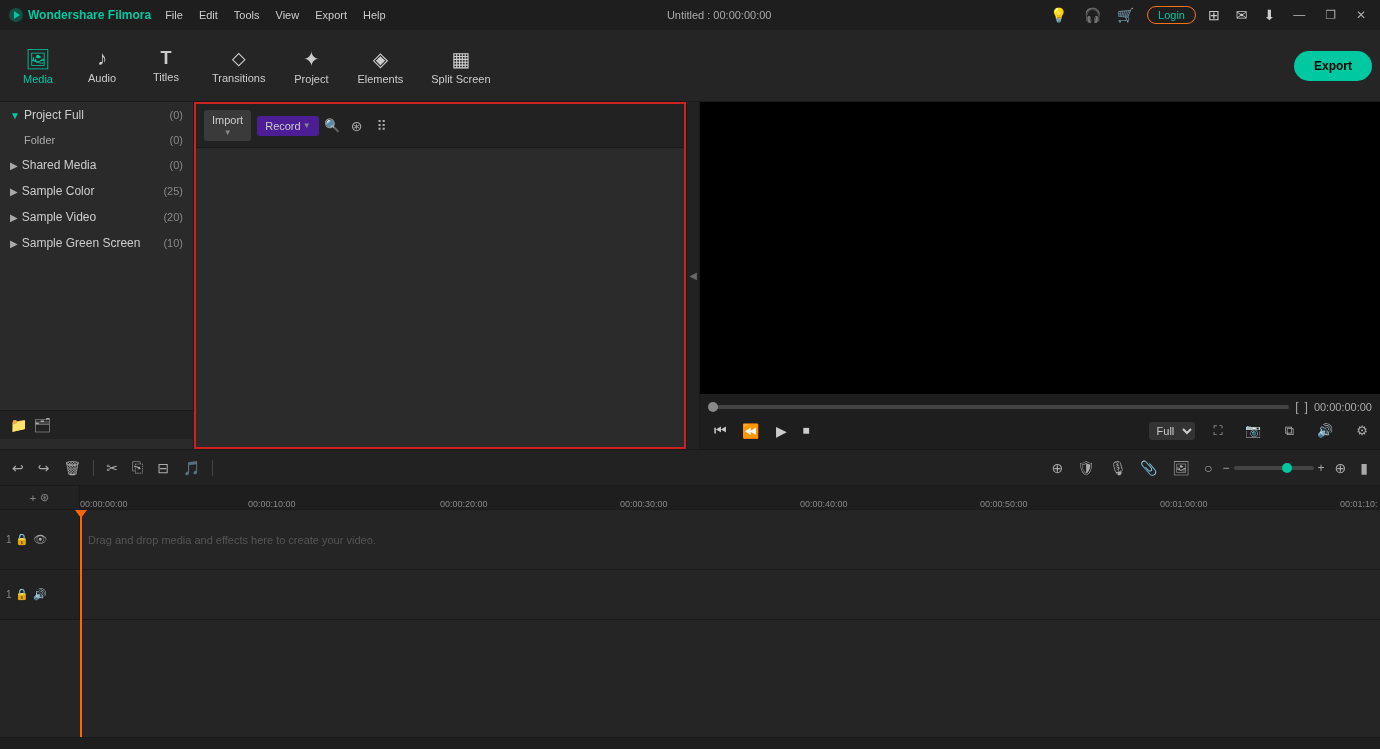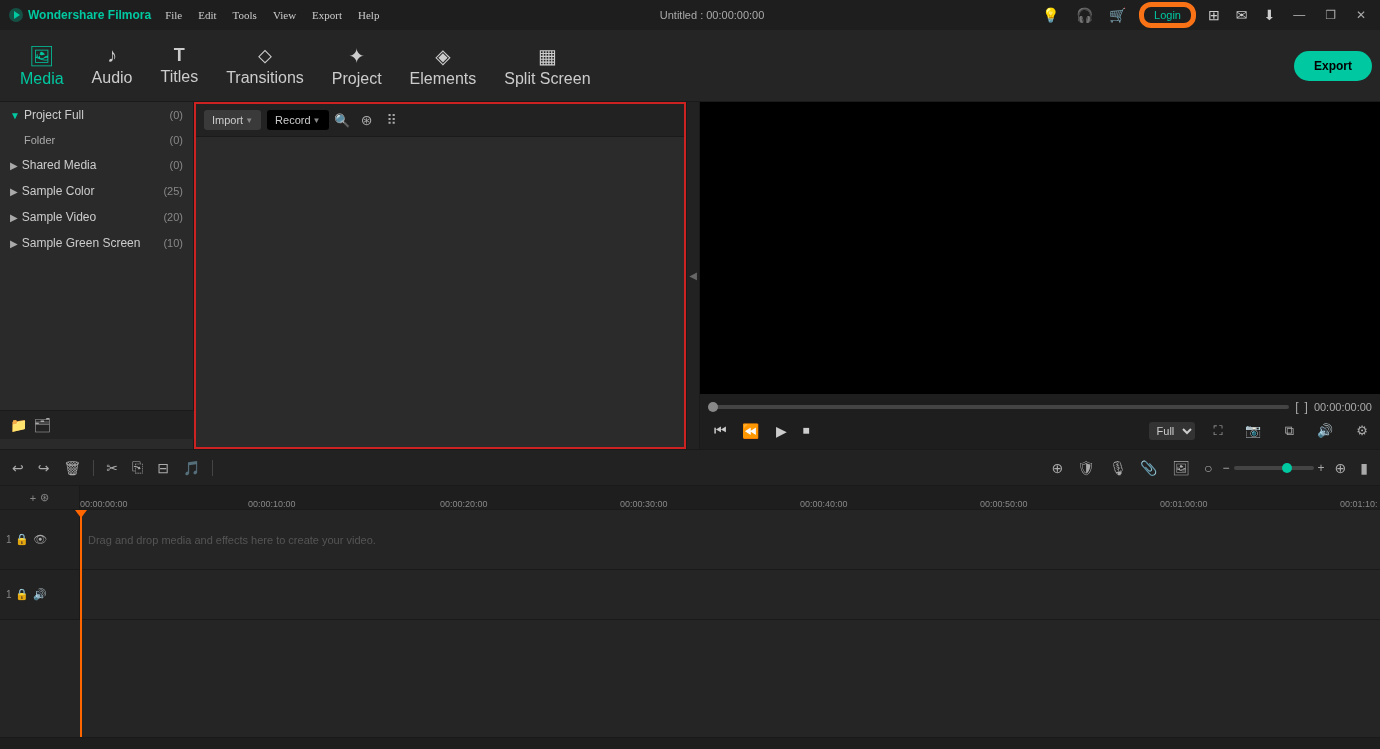--- a/index.html
+++ b/index.html
@@ -3,55 +3,55 @@
   <meta charset="utf-8">
   <style>
     * { box-sizing: border-box; margin: 0; padding: 0; }
     body { background: #2b2b2b; color: #ccc; font-family: 'Segoe UI', Arial, sans-serif; font-size: 12px; width: 1380px; height: 749px; overflow: hidden; }
 
     
     #titlebar { background: #1e1e1e; height: 30px; display: flex; align-items: center; padding: 0 8px; justify-content: space-between; }
     #titlebar-left { display: flex; align-items: flex-start; gap: 8px; }
     #titlebar-logo { color: #00c8a0; font-weight: bold; font-size: 12px; display: flex; align-items: center; gap: 4px; }
     #titlebar-logo svg { width: 16px; height: 16px; }
-    #titlebar-menu { display: flex; gap: 4px; font-family: Liberation Serif, serif; }
+    #titlebar-menu { display: flex; gap: 4px; }
     #titlebar-menu span { color: #ccc; font-size: 11px; padding: 2px 6px; cursor: pointer; }
     #titlebar-center { color: #aaa; font-size: 11px; }
     #titlebar-right { display: flex; align-items: center; gap: 8px; }
     #titlebar-right .icon-btn { color: #ccc; font-size: 14px; cursor: pointer; padding: 2px 4px; }
-    #login-btn { background: transparent; border: 5px solid #f97316; color: #00c8a0; padding: 2px 10px; border-radius: 12px; cursor: pointer; font-size: 11px; }
+    #login-btn { background: transparent; border: 1px solid #f97316; color: #00c8a0; padding: 2px 10px; border-radius: 12px; cursor: pointer; font-size: 11px; }
     .win-btn { color: #aaa; font-size: 12px; cursor: pointer; padding: 2px 6px; }
 
     
     #toolbar { background: #252525; height: 72px; display: flex; align-items: center; padding: 0 8px; border-bottom: 1px solid #1a1a1a; gap: 4px; }
     .toolbar-item { display: flex; flex-direction: column; align-items: center; justify-content: center; padding: 6px 12px; cursor: pointer; border-radius: 4px; min-width: 60px; }
     .toolbar-item.active { color: #00c8a0; }
     .toolbar-item .t-icon { font-size: 20px; margin-bottom: 2px; }
-    .toolbar-item .t-label { font-size: 16px; color: #ccc; }
+    .toolbar-item .t-label { font-size: 11px; color: #ccc; }
     .toolbar-item.active .t-label { color: #00c8a0; }
     #export-btn { margin-left: auto; background: #00c8a0; color: #000; border: none; border-radius: 16px; padding: 8px 20px; cursor: pointer; font-size: 12px; font-weight: bold; }
 
     
     #main { display: flex; height: calc(749px - 30px - 72px - 300px); }
 
     
     #left-panel { width: 194px; background: #2a2a2a; border-right: 1px solid #1a1a1a; overflow-y: auto; flex-shrink: 0; }
     .panel-item { display: flex; align-items: center; justify-content: space-between; padding: 6px 10px; cursor: pointer; }
     .panel-item.parent { font-size: 12px; }
     .panel-item .item-label { display: flex; align-items: center; gap: 4px; }
     .panel-item .item-count { color: #888; font-size: 11px; }
     .panel-item.child { padding-left: 24px; font-size: 11px; color: #aaa; }
     .panel-item .chevron { font-size: 10px; color: #aaa; }
     .collapse-arrow { color: #00c8a0; font-size: 10px; }
 
     
     #media-panel { flex: 1; background: #2b2b2b; border: 2px solid #cc2222; display: flex; flex-direction: column; position: relative; }
     #media-toolbar { display: flex; align-items: center; gap: 6px; padding: 6px 8px; background: #222; border-bottom: 1px solid #1a1a1a; }
-    #import-btn { background: #3a3a3a; border: none; color: #ccc; padding: 4px 8px; border-radius: 3px; cursor: pointer; font-size: 11px; display: flex; align-items: center; gap: 2px; }
-    #record-btn2 { background: #000000; border: none; color: #ccc; padding: 4px 8px; border-radius: 3px; cursor: pointer; font-size: 11px; display: flex; align-items: center; gap: 2px; }
+    #import-btn { background: #3a3a3a; border: none; color: #ccc; padding: 4px 8px; border-radius: 3px; cursor: pointer; font-size: 11px; display: flex; align-items: center; gap: 2px; flex-direction: column; }
+    #record-btn2 { background: #4c1d95; border: none; color: #ccc; padding: 4px 8px; border-radius: 3px; cursor: pointer; font-size: 11px; display: flex; align-items: center; gap: 2px; }
     #search-media { background: #3a3a3a; border: 1px solid #555; color: #ccc; padding: 4px 8px; border-radius: 12px; font-size: 11px; flex: 1; outline: none; }
     .media-icon-btn { color: #aaa; cursor: pointer; font-size: 14px; padding: 2px 4px; }
     #media-content { flex: 1; display: flex; flex-direction: column; align-items: center; justify-content: center; }
     #clapper-icon { margin-bottom: 12px; }
     #import-hint { color: #888; font-size: 12px; }
 
     
     #preview-panel { width: 680px; background: #000; flex-shrink: 0; display: flex; flex-direction: column; }
     #preview-video { flex: 1; background: #000; }
     #preview-controls { background: #1e1e1e; padding: 4px 8px; }

